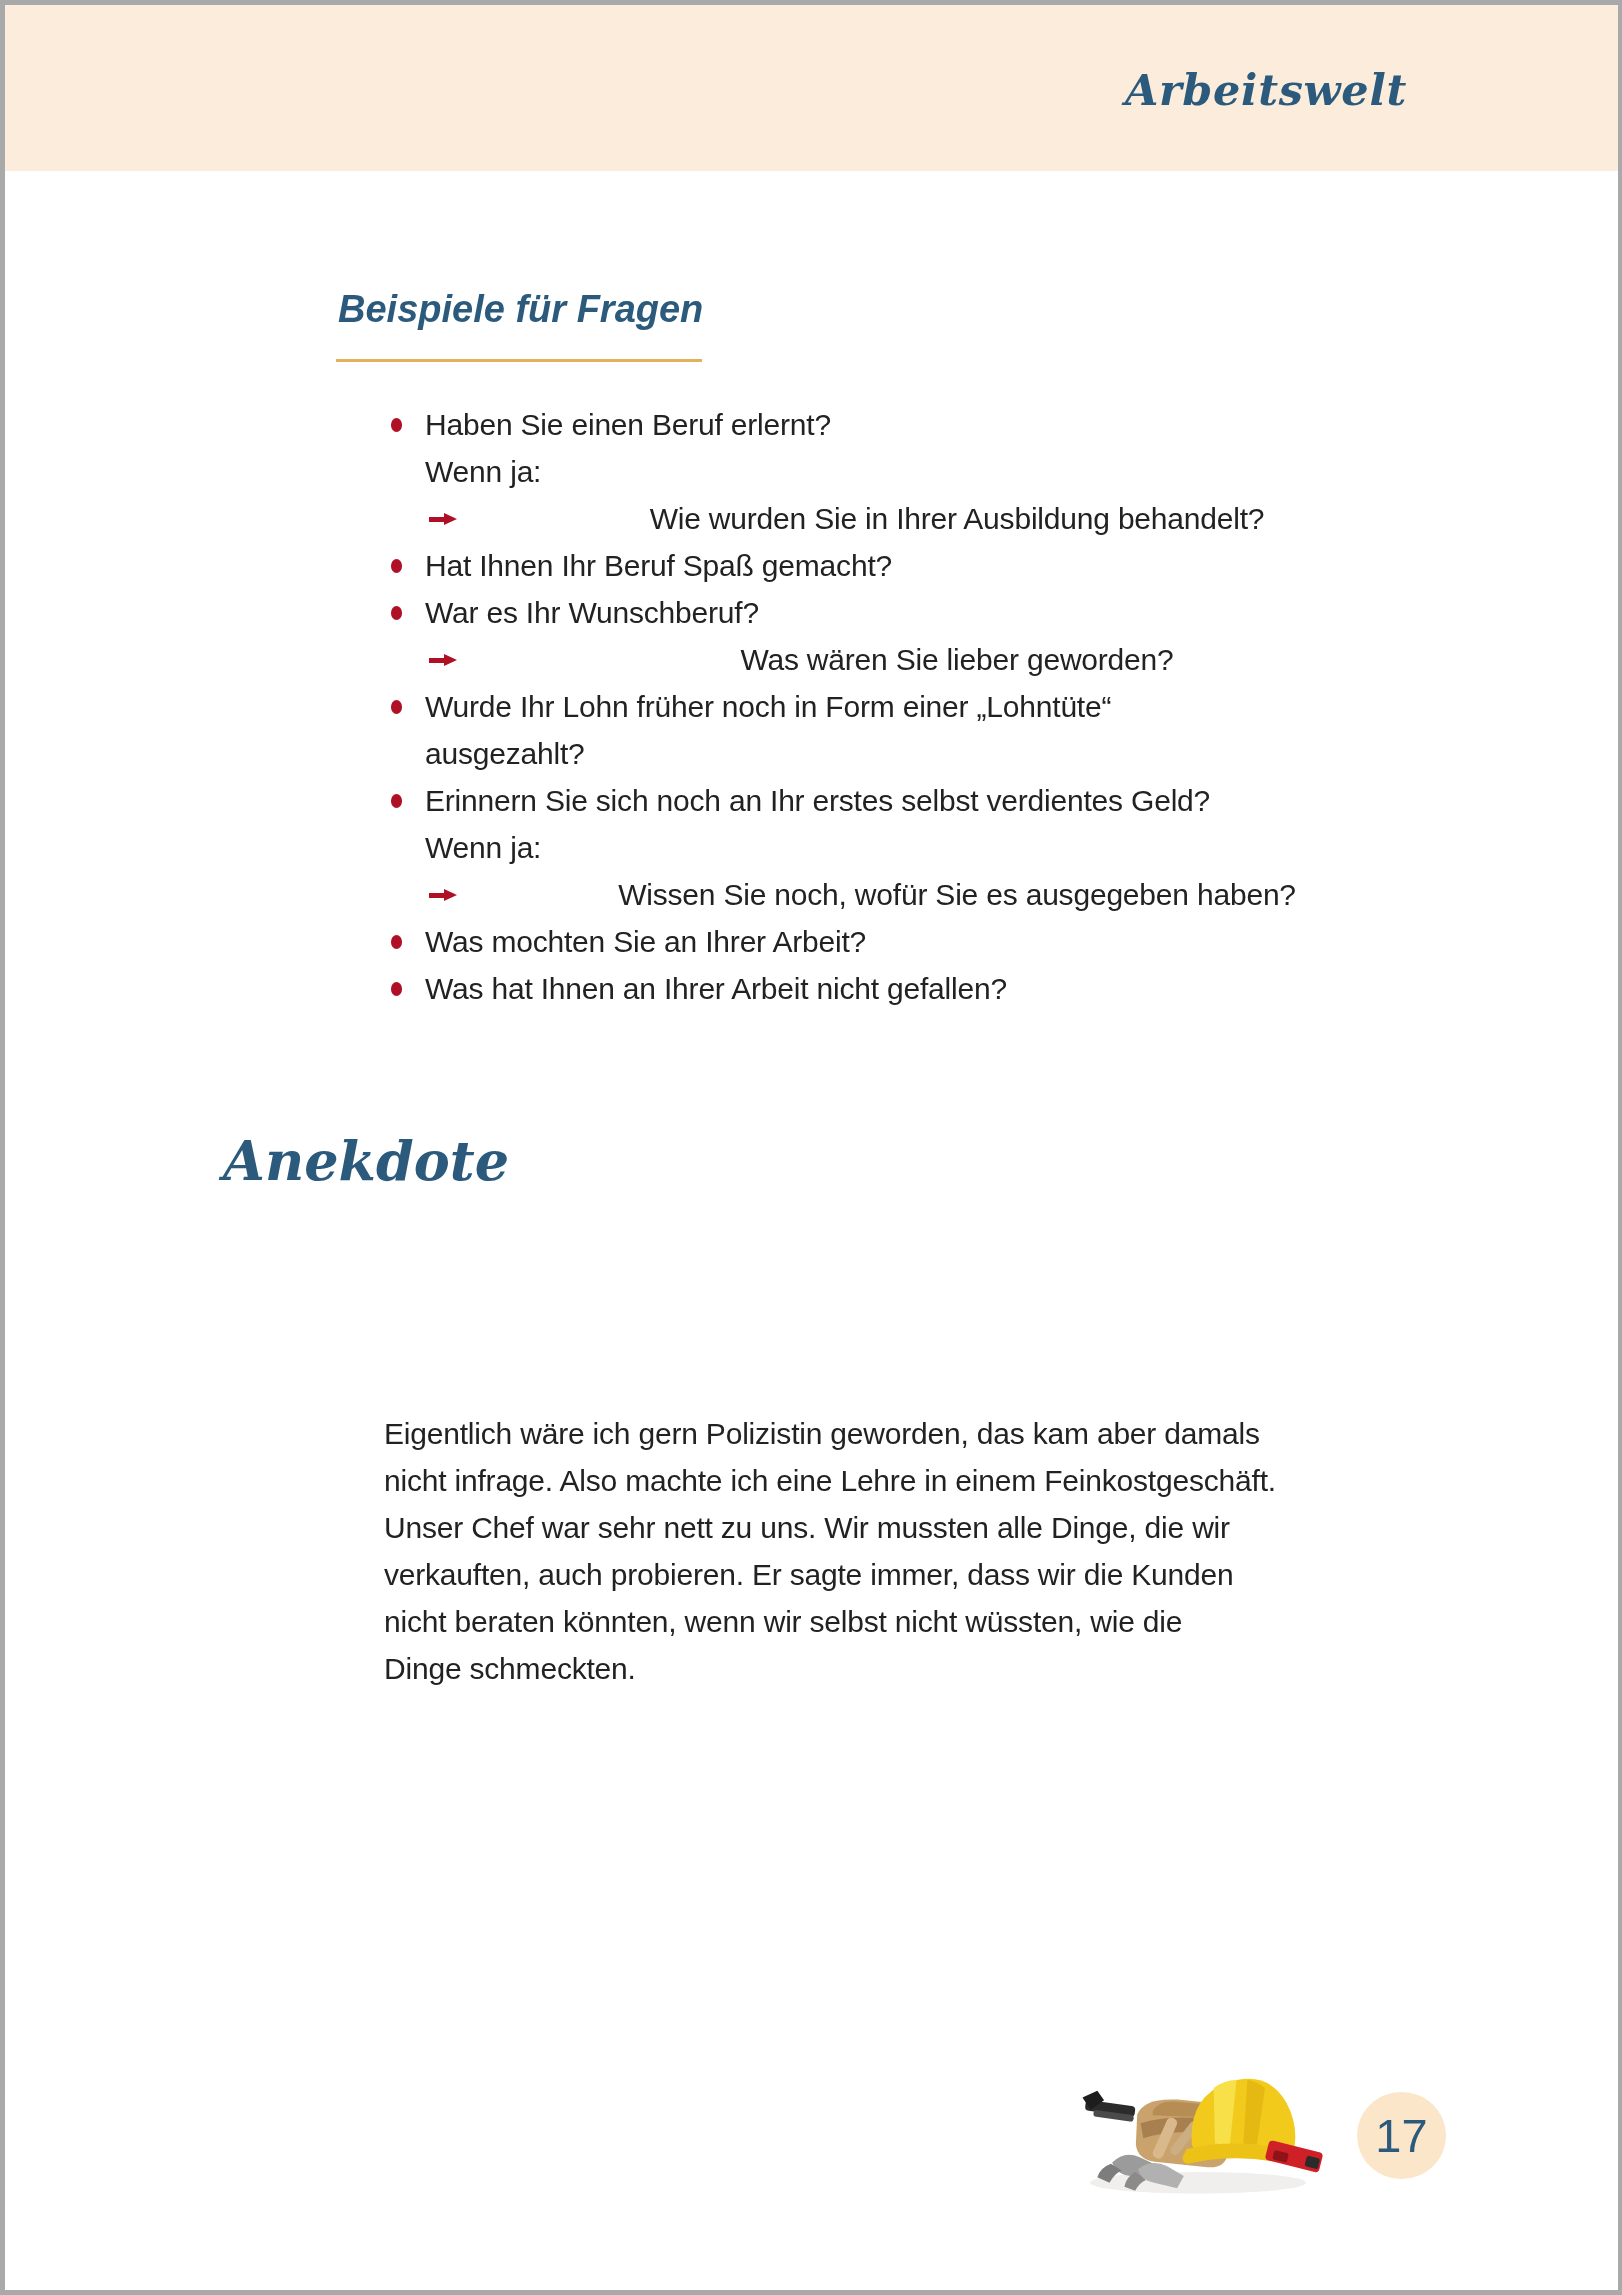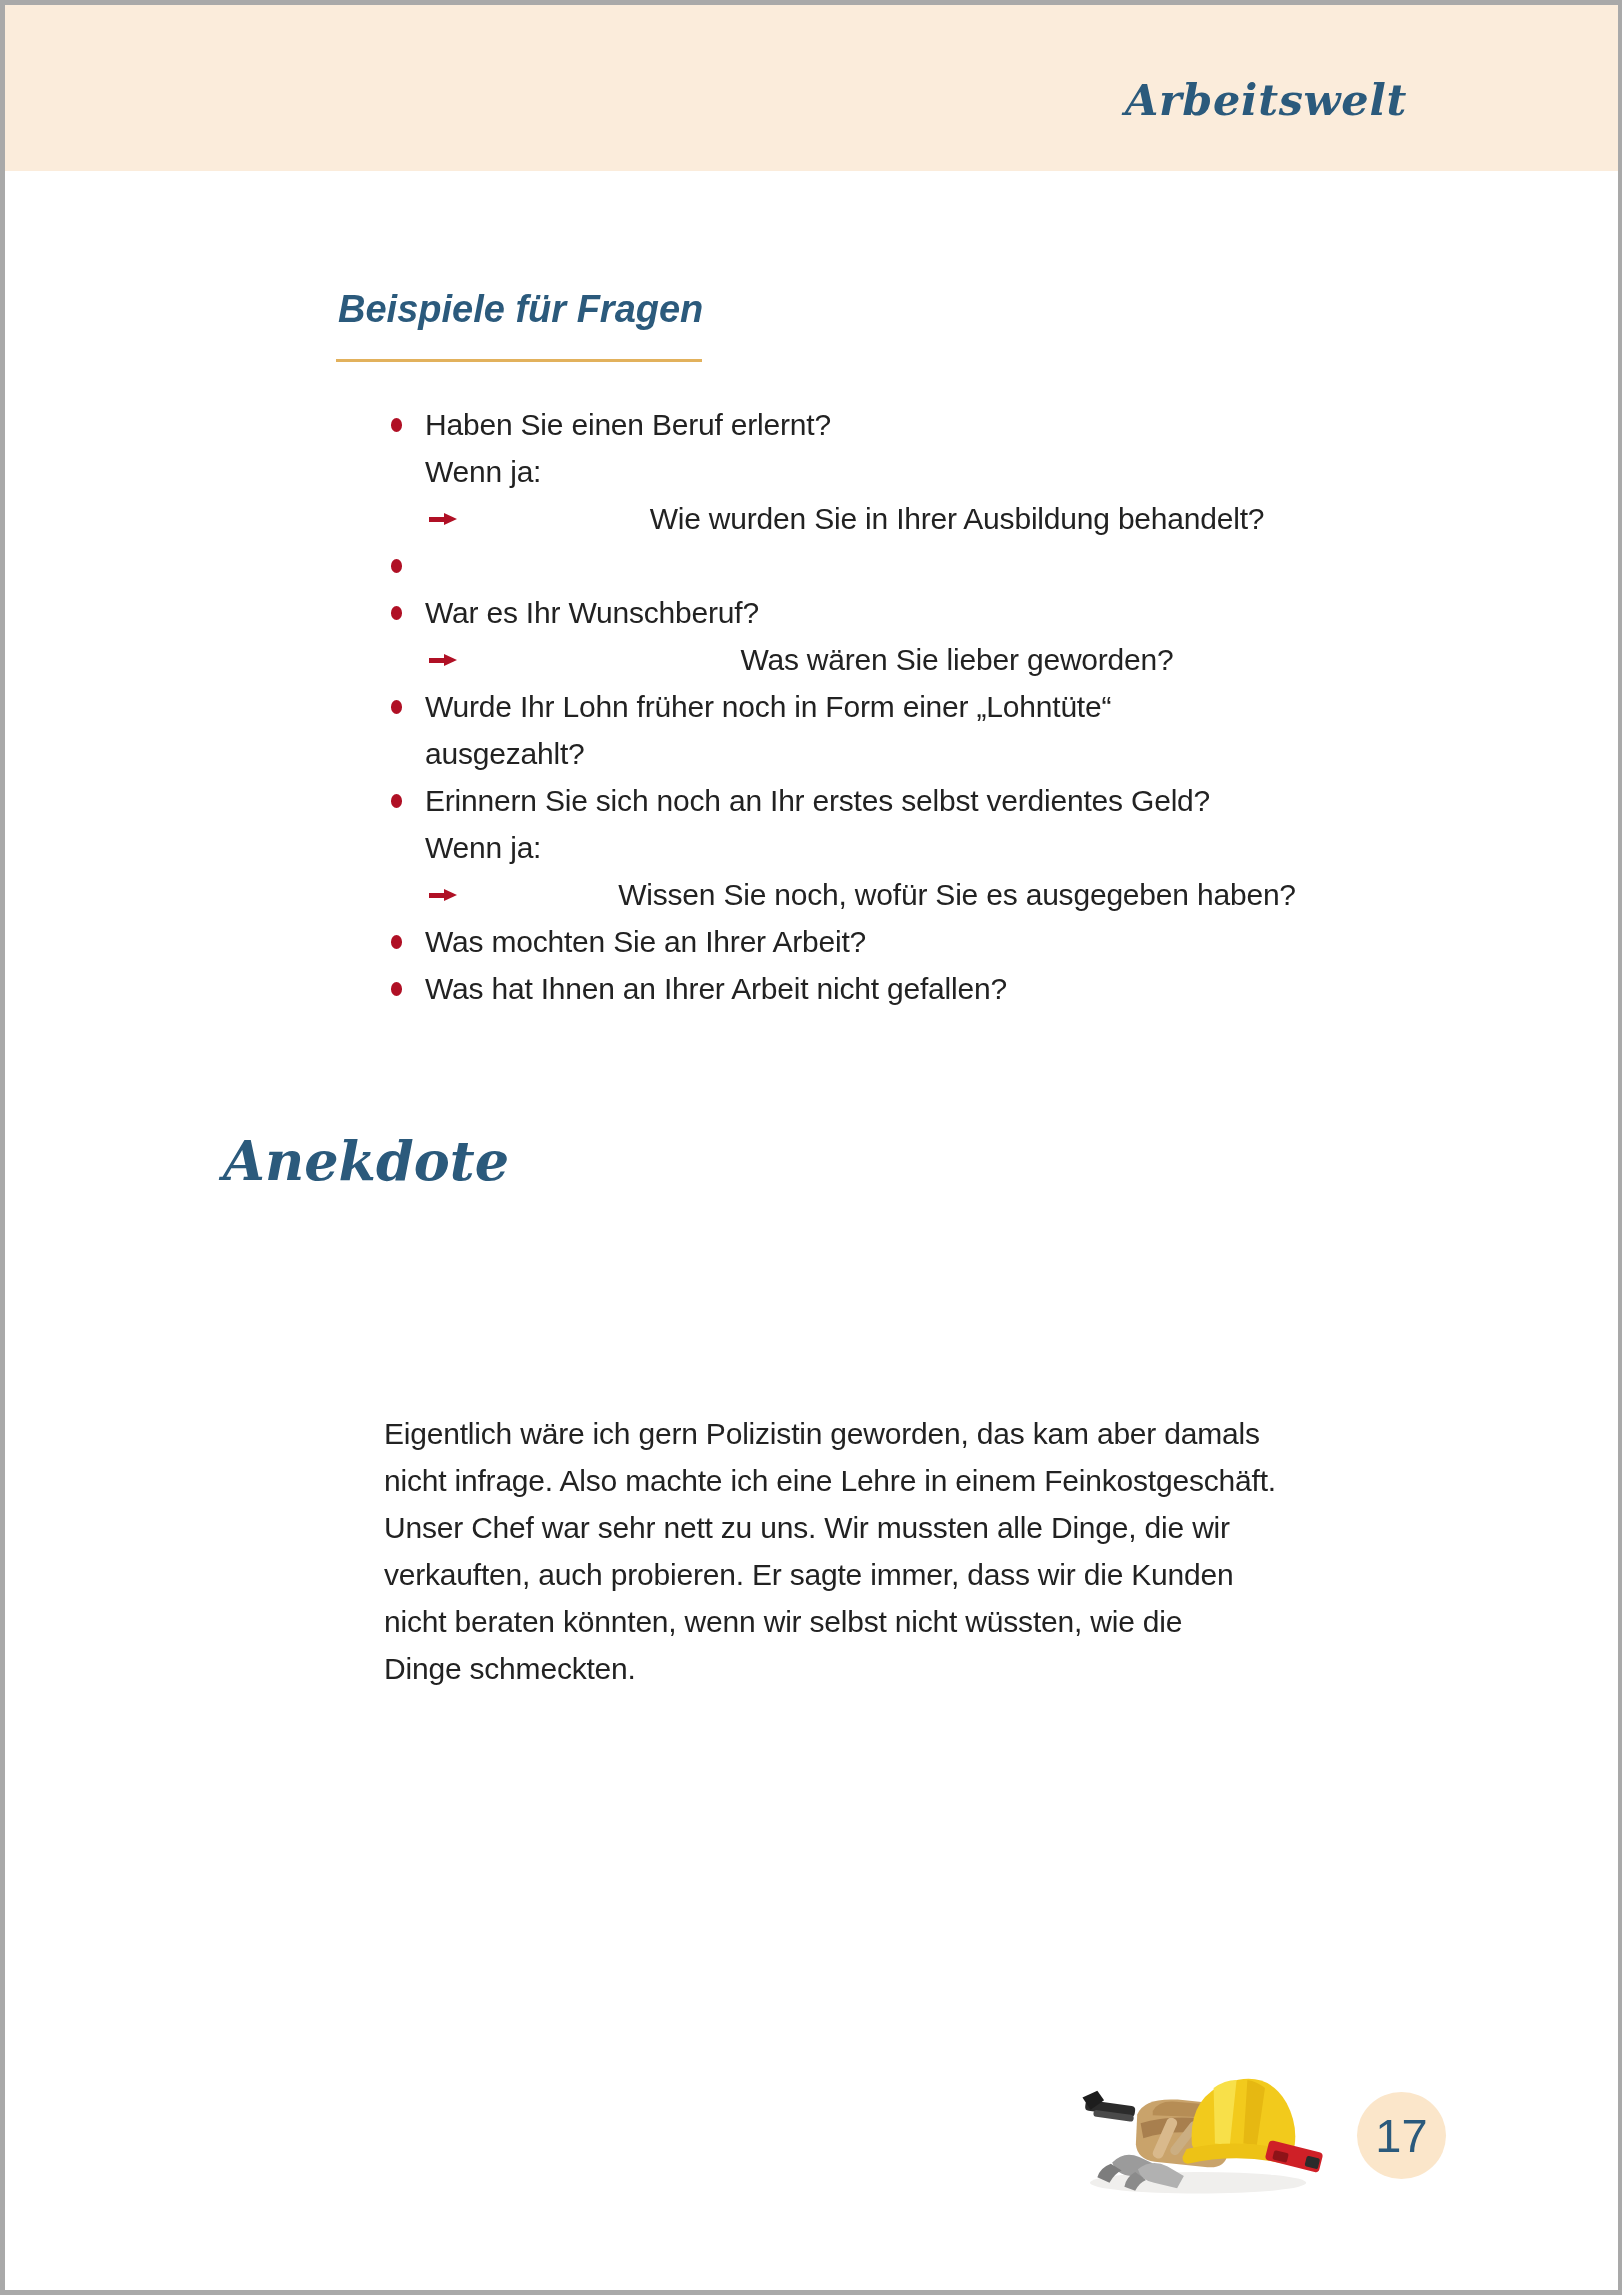--- a/index.html
+++ b/index.html
@@ -12,21 +12,21 @@
     overflow:hidden;
     font-family:"Liberation Sans",sans-serif;
     color:var(--text,#222222);
   }
   
   .band{
     position:absolute;left:0;top:0;right:0;height:166px;
     background:var(--band,#fbecdb);
   }
   .band-title{
-    position:absolute;top:72px;right:211px;
+    position:absolute;top:62px;right:211px;
     font-family:"DejaVu Serif",serif;
     font-style:italic;font-weight:600;
     font-size:43px;line-height:1.1;
     color:var(--accent-blue,#2b5a7c);
     letter-spacing:0.7px;
   }
   
   .q-heading{
     position:absolute;left:333px;top:282px;
     font-family:Liberation Sans, sans-serif;
@@ -111,21 +111,21 @@
   <div class="band"></div>
   <div class="band-title">Arbeitswelt</div>
 
   <div class="q-heading">Beispiele für Fragen</div>
   <div class="q-underline"></div>
 
   <div class="q-list">
       <div class="q-row bullet"><span class="bullet-dot"></span><span class="q-text">Haben Sie einen Beruf erlernt?</span></div>
       <div class="q-row plain"><span class="q-text">Wenn ja:</span></div>
       <div class="q-row arrow"><span class="arrow-icon"><span class="shaft"></span><span class="head"></span></span><span class="q-text">Wie wurden Sie in Ihrer Ausbildung behandelt?</span></div>
-      <div class="q-row bullet"><span class="bullet-dot"></span></div>
+      <div class="q-row bullet"><span class="bullet-dot"></span><span class="q-text">Hat Ihnen Ihr Beruf Spaß gemacht?</span></div>
       <div class="q-row bullet"><span class="bullet-dot"></span><span class="q-text">War es Ihr Wunschberuf?</span></div>
       <div class="q-row arrow"><span class="arrow-icon"><span class="shaft"></span><span class="head"></span></span><span class="q-text">Was wären Sie lieber geworden?</span></div>
       <div class="q-row bullet"><span class="bullet-dot"></span><span class="q-text">Wurde Ihr Lohn früher noch in Form einer „Lohntüte“</span></div>
       <div class="q-row plain"><span class="q-text">ausgezahlt?</span></div>
       <div class="q-row bullet"><span class="bullet-dot"></span><span class="q-text">Erinnern Sie sich noch an Ihr erstes selbst verdientes Geld?</span></div>
       <div class="q-row plain"><span class="q-text">Wenn ja:</span></div>
       <div class="q-row arrow"><span class="arrow-icon"><span class="shaft"></span><span class="head"></span></span><span class="q-text">Wissen Sie noch, wofür Sie es ausgegeben haben?</span></div>
       <div class="q-row bullet"><span class="bullet-dot"></span><span class="q-text">Was mochten Sie an Ihrer Arbeit?</span></div>
       <div class="q-row bullet"><span class="bullet-dot"></span><span class="q-text">Was hat Ihnen an Ihrer Arbeit nicht gefallen?</span></div>
     </div>

